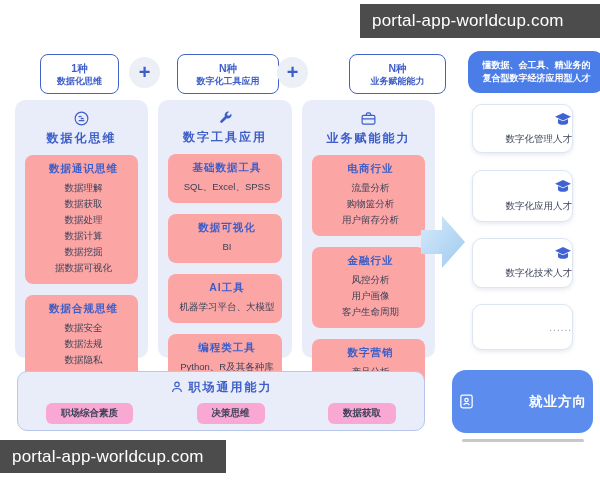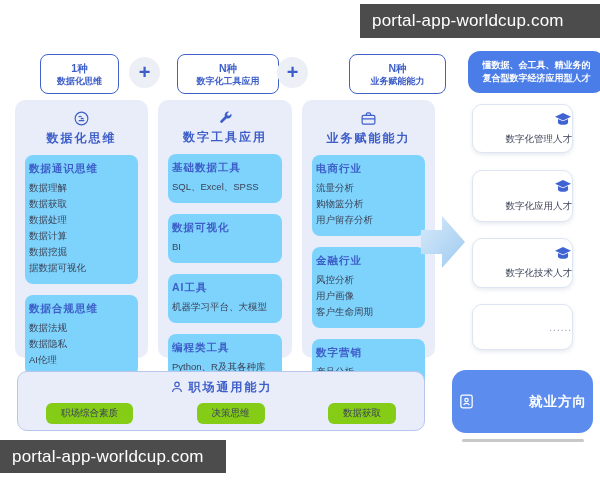--- a/index.html
+++ b/index.html
@@ -18,43 +18,43 @@
   .plus{position:absolute;top:57px;width:31px;height:31px;border-radius:50%;background:#edeff6;
         color:#3d5ec8;font-size:20px;font-weight:bold;display:flex;align-items:center;justify-content:center;}
   .result-pill{position:absolute;left:468px;top:51px;width:137px;height:42px;background:#4a7de8;
         border-radius:12px;color:#fff;font-weight:bold;font-size:9px;line-height:13px;
         display:flex;flex-direction:column;align-items:center;justify-content:center;text-align:center;}
   
   .col{position:absolute;top:100px;width:133px;height:258px;background:#e9edf9;border-radius:10px;
        box-sizing:border-box;padding:8px 10px;display:flex;flex-direction:column;align-items:center;}
   .col-icon{height:18px;margin-top:2px;display:flex;align-items:center;justify-content:center;}
   .col-title{color:#3d5ec8;font-weight:bold;font-size:12px;letter-spacing:2px;margin:3px 0 8px 0;}
-  .mini-card{background:#7dd3fc;border-radius:8px;width:100%;box-sizing:border-box;
-       padding:7px 0 8px 4px;margin-bottom:11px;text-align:left;}
+  .mini-card{background:#fca5a5;border-radius:8px;width:100%;box-sizing:border-box;
+       padding:7px 0 8px 4px;margin-bottom:11px;text-align:center;}
   .mini-title{color:#3d5ec8;font-weight:bold;font-size:10.5px;letter-spacing:1px;margin-bottom:4px;}
   .mini-item{color:#3c4258;font-size:9.5px;line-height:16px;}
   
   .arrow{position:absolute;left:421px;top:211px;}
   
   .t-card{position:absolute;left:472px;width:101px;background:#fff;border:1px solid #dde5f2;
        border-radius:10px;box-shadow:0 2px 4px rgba(120,140,180,.18);
        display:flex;flex-direction:column;align-items:flex-end;justify-content:center;gap:3px;box-sizing:border-box;}
   .t-label{color:#3c4258;font-size:9.5px;}
   .dots{color:#9aa2b4;font-size:10px;letter-spacing:1px;}
   .job-btn{position:absolute;left:452px;top:370px;width:141px;height:63px;background:#5b8cee;
        border-radius:14px;border:none;display:flex;align-items:center;justify-content:space-between;gap:7px;cursor:pointer;}
   .job-btn span{color:#fff;font-weight:bold;font-size:13.5px;letter-spacing:1px;}
   .btn-shadow{position:absolute;left:462px;top:439px;width:122px;height:3px;background:#c8c8c8;border-radius:2px;}
   
   .gen-box{position:absolute;left:17px;top:371px;width:408px;height:60px;background:#e9edf9;
        border:1px solid #b9c6ec;border-radius:10px;box-sizing:border-box;padding:6px 14px 0 14px;}
   .gen-head{display:flex;align-items:center;justify-content:center;gap:5px;height:18px;}
   .gen-title{color:#3d5ec8;font-weight:bold;font-size:12px;letter-spacing:2px;}
   .gen-pills{display:flex;justify-content:space-between;margin-top:7px;padding:0 14px;}
-  .pill{background:#84cc16;border-radius:6px;padding:4px 15px;color:#3c4258;font-size:9.5px;}
+  .pill{background:#f9a8d4;border-radius:6px;padding:4px 15px;color:#3c4258;font-size:9.5px;font-weight:bold;}
 </style>
 </head>
 <body>
 
 <div class="page">
 
   <div class="wm wm-top">portal-app-worldcup.com</div>
   <div class="wm wm-bottom">portal-app-worldcup.com</div>
 
   <div class="f-box" style="left:40px;width:77px;">
@@ -88,20 +88,21 @@
       <div class="mini-title">数据通识思维</div>
       <div class="mini-item">数据理解</div>
       <div class="mini-item">数据获取</div>
       <div class="mini-item">数据处理</div>
       <div class="mini-item">数据计算</div>
       <div class="mini-item">数据挖掘</div>
       <div class="mini-item">据数据可视化</div>
     </div>
     <div class="mini-card">
       <div class="mini-title">数据合规思维</div>
+      <div class="mini-item">数据安全</div>
       <div class="mini-item">数据法规</div>
       <div class="mini-item">数据隐私</div>
       <div class="mini-item">AI伦理</div>
     </div>
   </div>
 
   <div class="col" style="left:158px;width:134px;">
     <div class="col-icon">
       <svg width="16" height="16" viewBox="0 0 24 24" fill="#3d5ec8">
         <path d="M21.7 6.1a5.3 5.3 0 0 1-7 6.3l-6.5 6.5a2 2 0 0 1-2.9-2.9l6.5-6.5a5.3 5.3 0 0 1 6.3-7l-3 3 .6 2.6 2.6.6 3-3c.2.5.4 1 .4 1.4z"></path>

